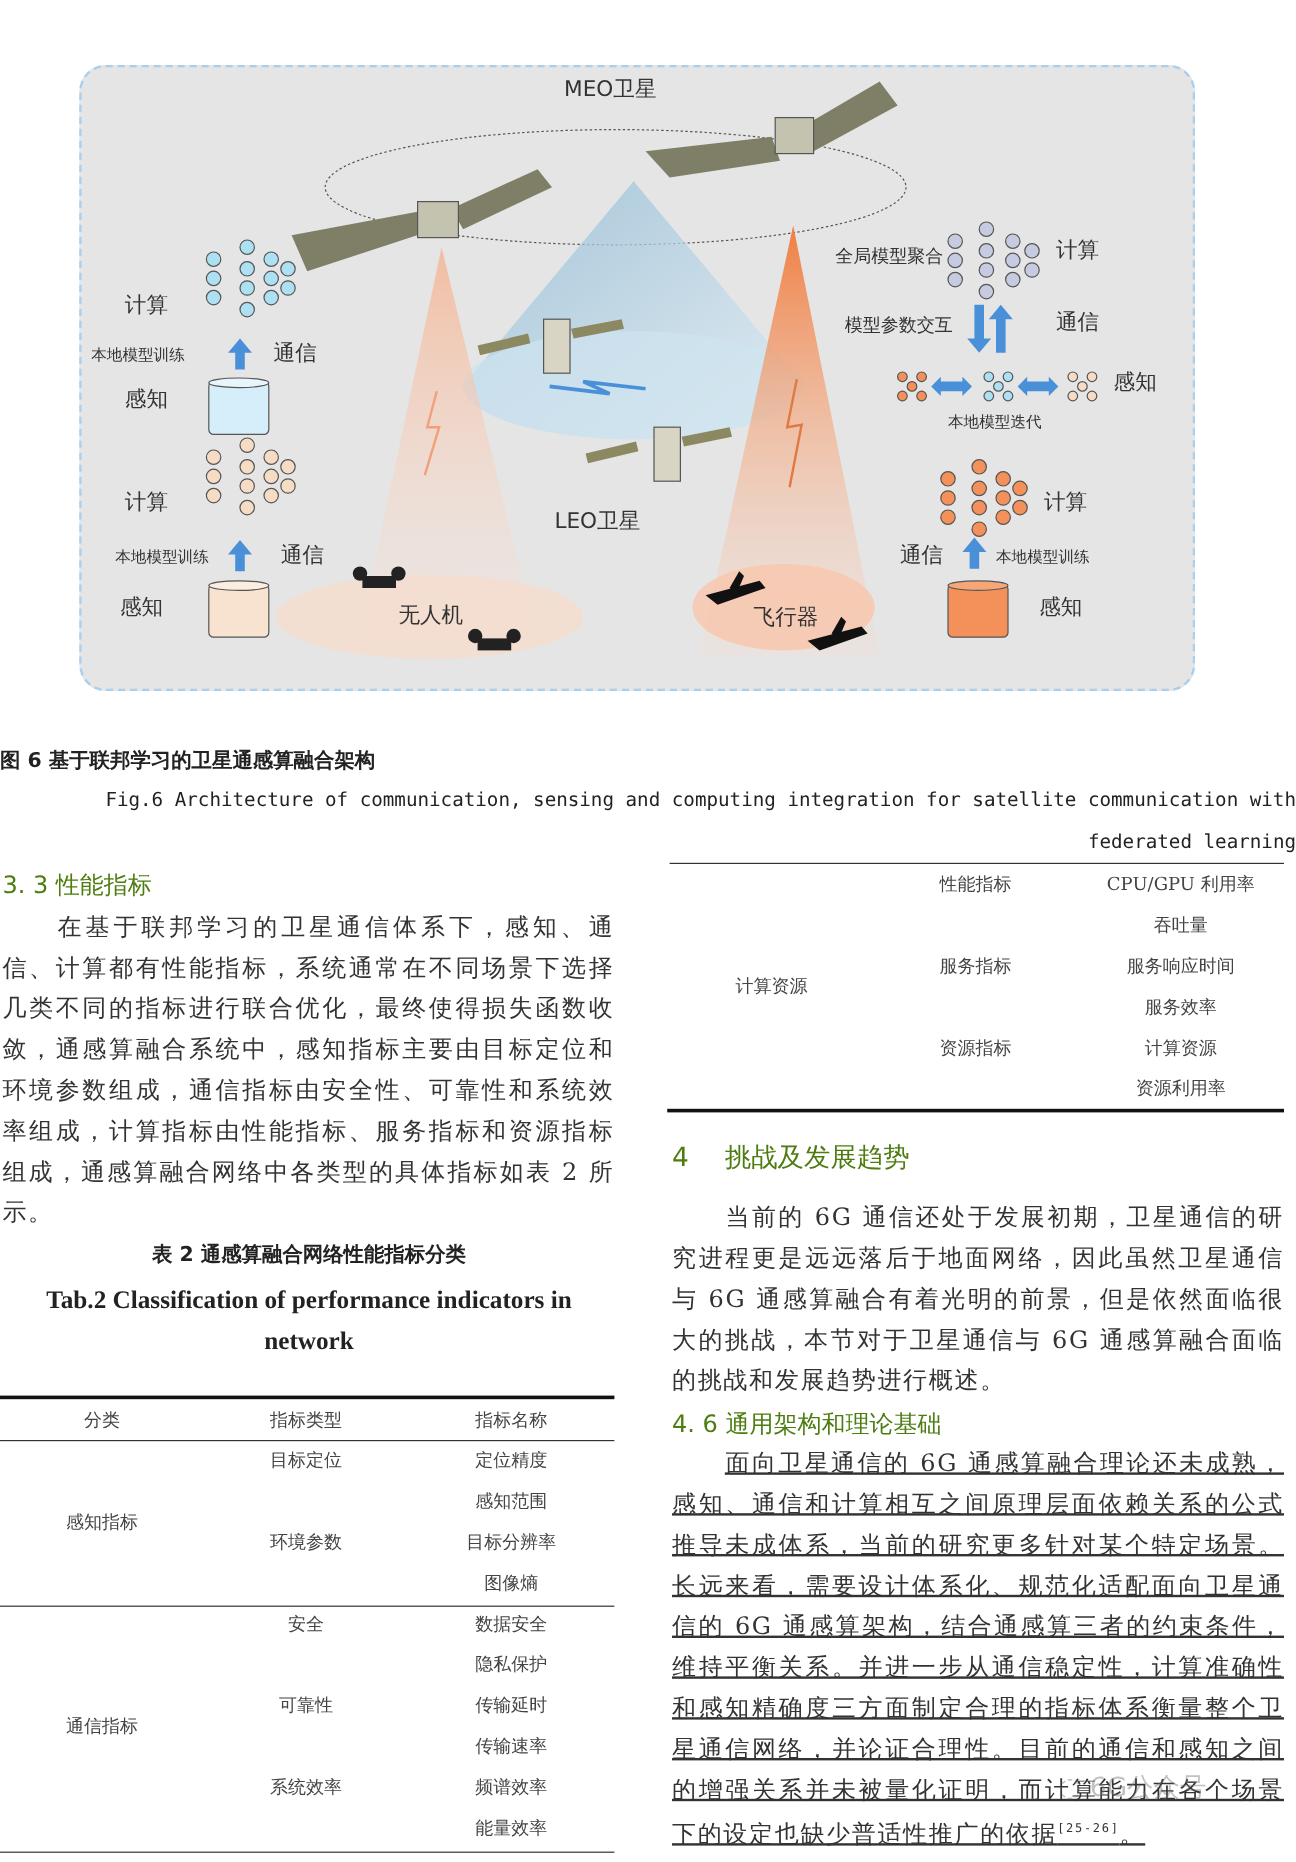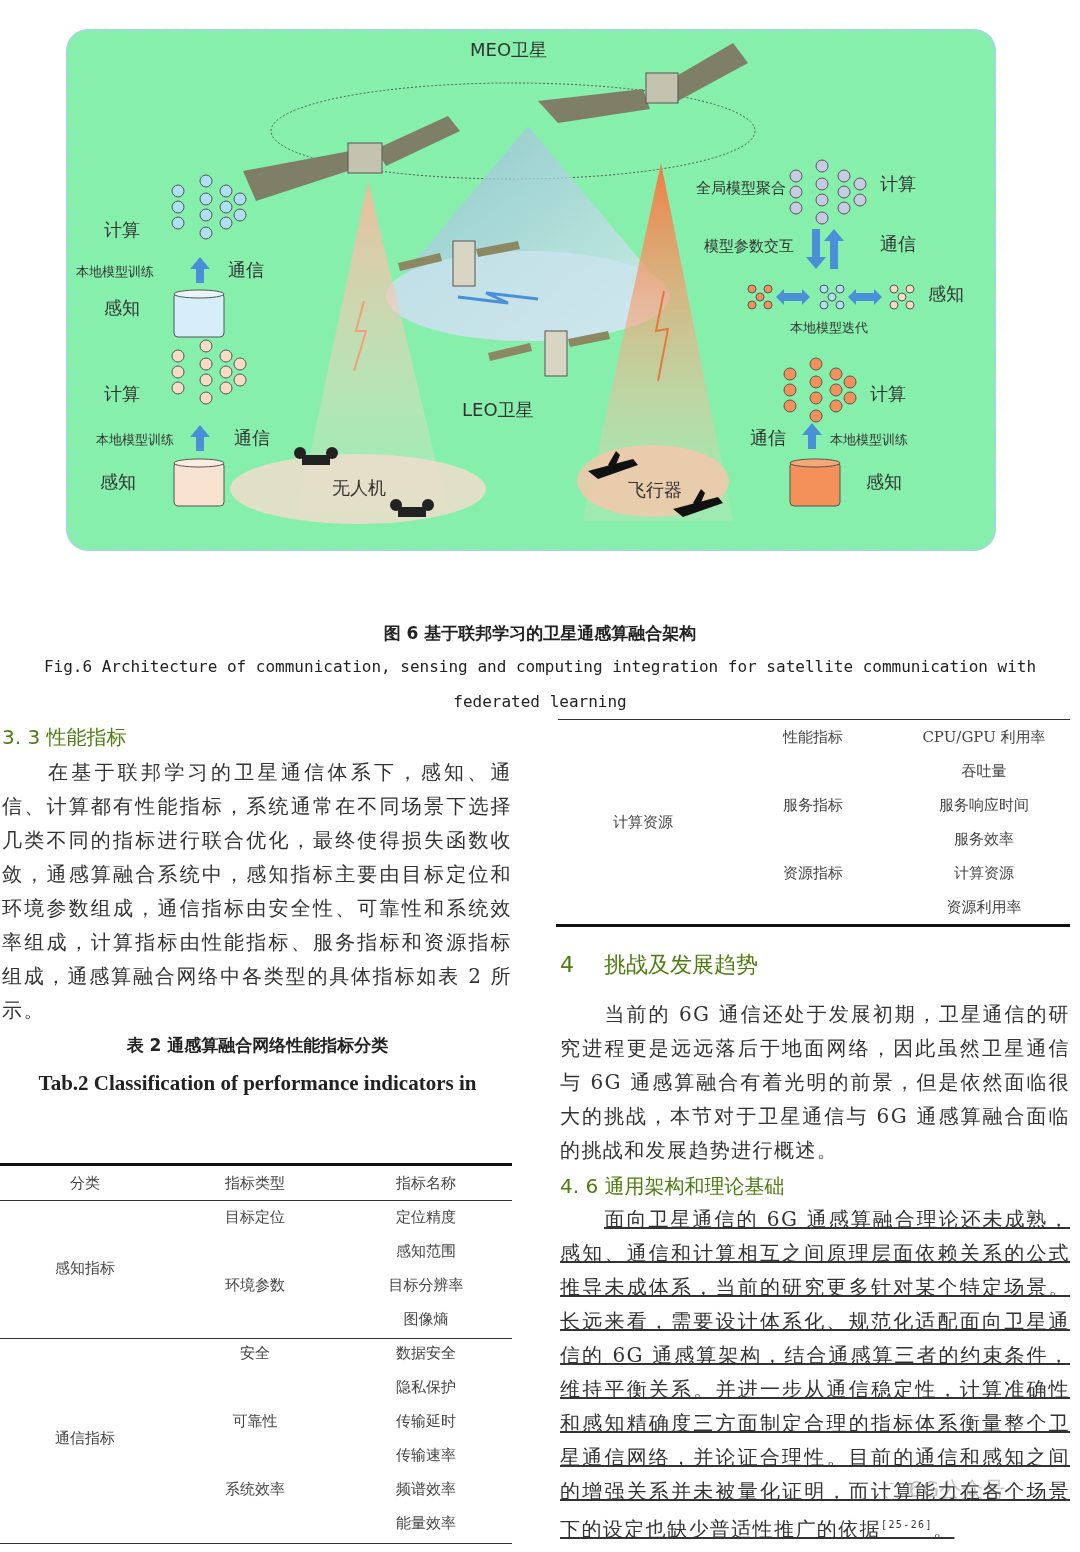--- a/index.html
+++ b/index.html
@@ -1,33 +1,33 @@
 <!DOCTYPE html>
 <html><head>
 <meta charset="utf-8">
 <style>
   html, body { margin:0; padding:0; background:#ffffff; }
   body { width:1080px; height:1552px; position:relative; overflow:hidden;
          font-family:"DejaVu Serif","Liberation Serif",serif; color:#222; }
   .abs { position:absolute; }
 
   
-  .figure { left:66px; top:29px; width:926px; height:518px;
-            border:2px dashed #a9cfee; border-radius:22px; background:#86efac; }
+  .figure { left:66px; top:54px; width:926px; height:518px;
+            border:2px dashed #a9cfee; border-radius:22px; background:#e5e5e5; }
   .fig-svg { position:absolute; left:0; top:0; }
   .lbl { position:absolute; font-family:"DejaVu Sans","Liberation Sans",sans-serif;
          color:#333; white-space:nowrap; line-height:1; }
   .lbl.big { font-size:18px; }
   .lbl.mid { font-size:15px; }
   .lbl.sm  { font-size:13px; }
 
   
-  .cap-zh { left:0; width:1080px; top:622px; text-align:center;
+  .cap-zh { left:0; width:1080px; top:622px; 
             font-family:"DejaVu Sans","Liberation Sans",sans-serif; font-size:17px; font-weight:bold; color:#222; }
-  .cap-en { left:0; width:1080px; text-align:center;
+  .cap-en { left:0; width:1080px; text-align:right;
             font-family:"DejaVu Sans Mono","Liberation Mono",monospace; font-size:16px; color:#222; }
 
   
   .h-sec { font-family:"DejaVu Sans","Liberation Sans",sans-serif; font-size:20px; color:#4d7c0f; white-space:nowrap; }
   .para { font-size:20px; line-height:34px; letter-spacing:1.4px; text-align:justify; color:#333; }
   .para .indent { display:inline-block; width:44px; }
   .sup { font-size:10px; vertical-align:super; font-family:"DejaVu Sans Mono",monospace; }
 
   
   .tab-title-zh { left:0; width:515px; top:1034px; text-align:center;
@@ -258,20 +258,21 @@
 <div class="abs cap-zh">图 6  基于联邦学习的卫星通感算融合架构</div>
 <div class="abs cap-en" style="top:657px;">Fig.6 Architecture of communication, sensing and computing integration for satellite communication with</div>
 <div class="abs cap-en" style="top:692px;">federated learning</div>
 
 <div class="abs h-sec" style="left:2px;top:724px;">3. 3  性能指标</div>
 <div class="abs para" style="left:2px;top:755px;width:510px;"><span class="indent"></span><span>在基于联邦学习的卫星通信体系下，感知、通信、计算都有性能指标，系统通常在不同场景下选择几类不同的指标进行联合优化，最终使得损失函数收敛，通感算融合系统中，感知指标主要由目标定位和环境参数组成，通信指标由安全性、可靠性和系统效率组成，计算指标由性能指标、服务指标和资源指标组成，通感算融合网络中各类型的具体指标如表 2 所示。</span></div>
 
 <div class="abs tab-title-zh">表 2    通感算融合网络性能指标分类</div>
 <div class="abs tab-title-en">
   <div>Tab.2 Classification of performance indicators in</div>
+  <div>network</div>
 </div>
 
 <div class="rule-thick" style="left:0;top:1163px;width:512px;"></div>
 <div class="rule-thin" style="left:0;top:1200px;width:512px;"></div>
 <div class="rule-thin" style="left:0;top:1338px;width:512px;"></div>
 <div class="rule-thin" style="left:0;top:1543px;width:512px;"></div>
 
 <table class="ind" style="left:0;top:1166px;width:512px;">
   <colgroup>
       <col style="width:170px">

